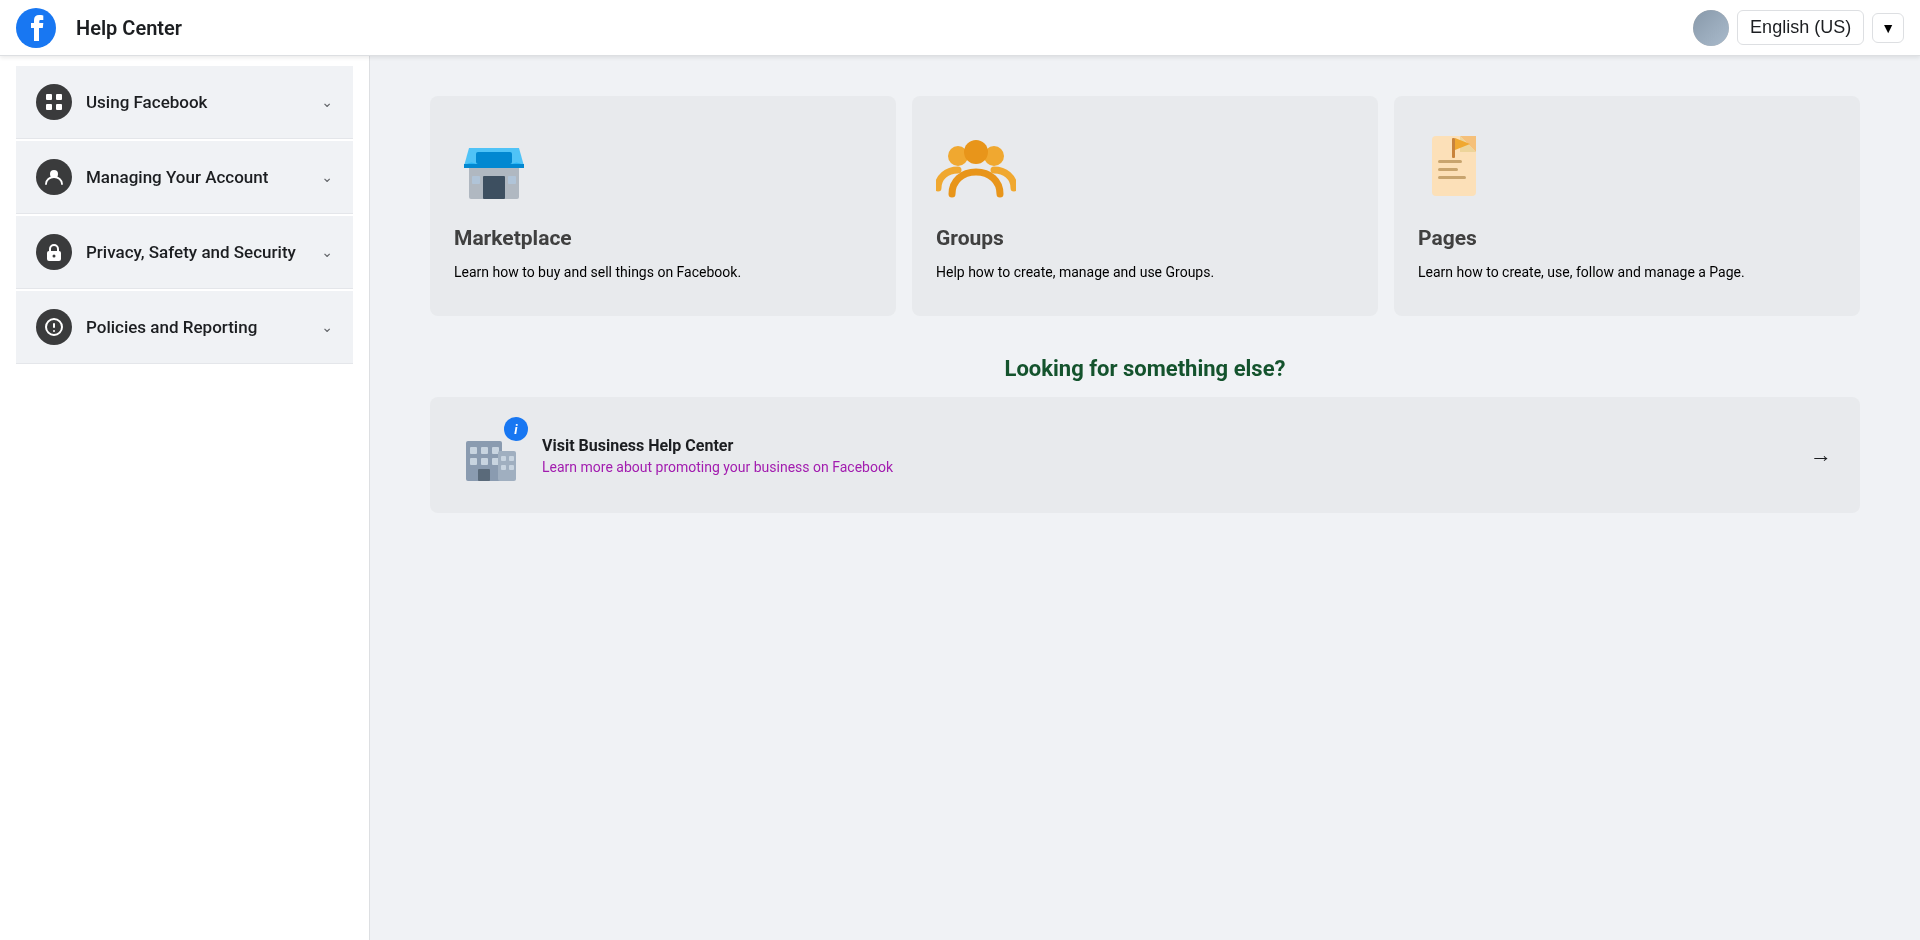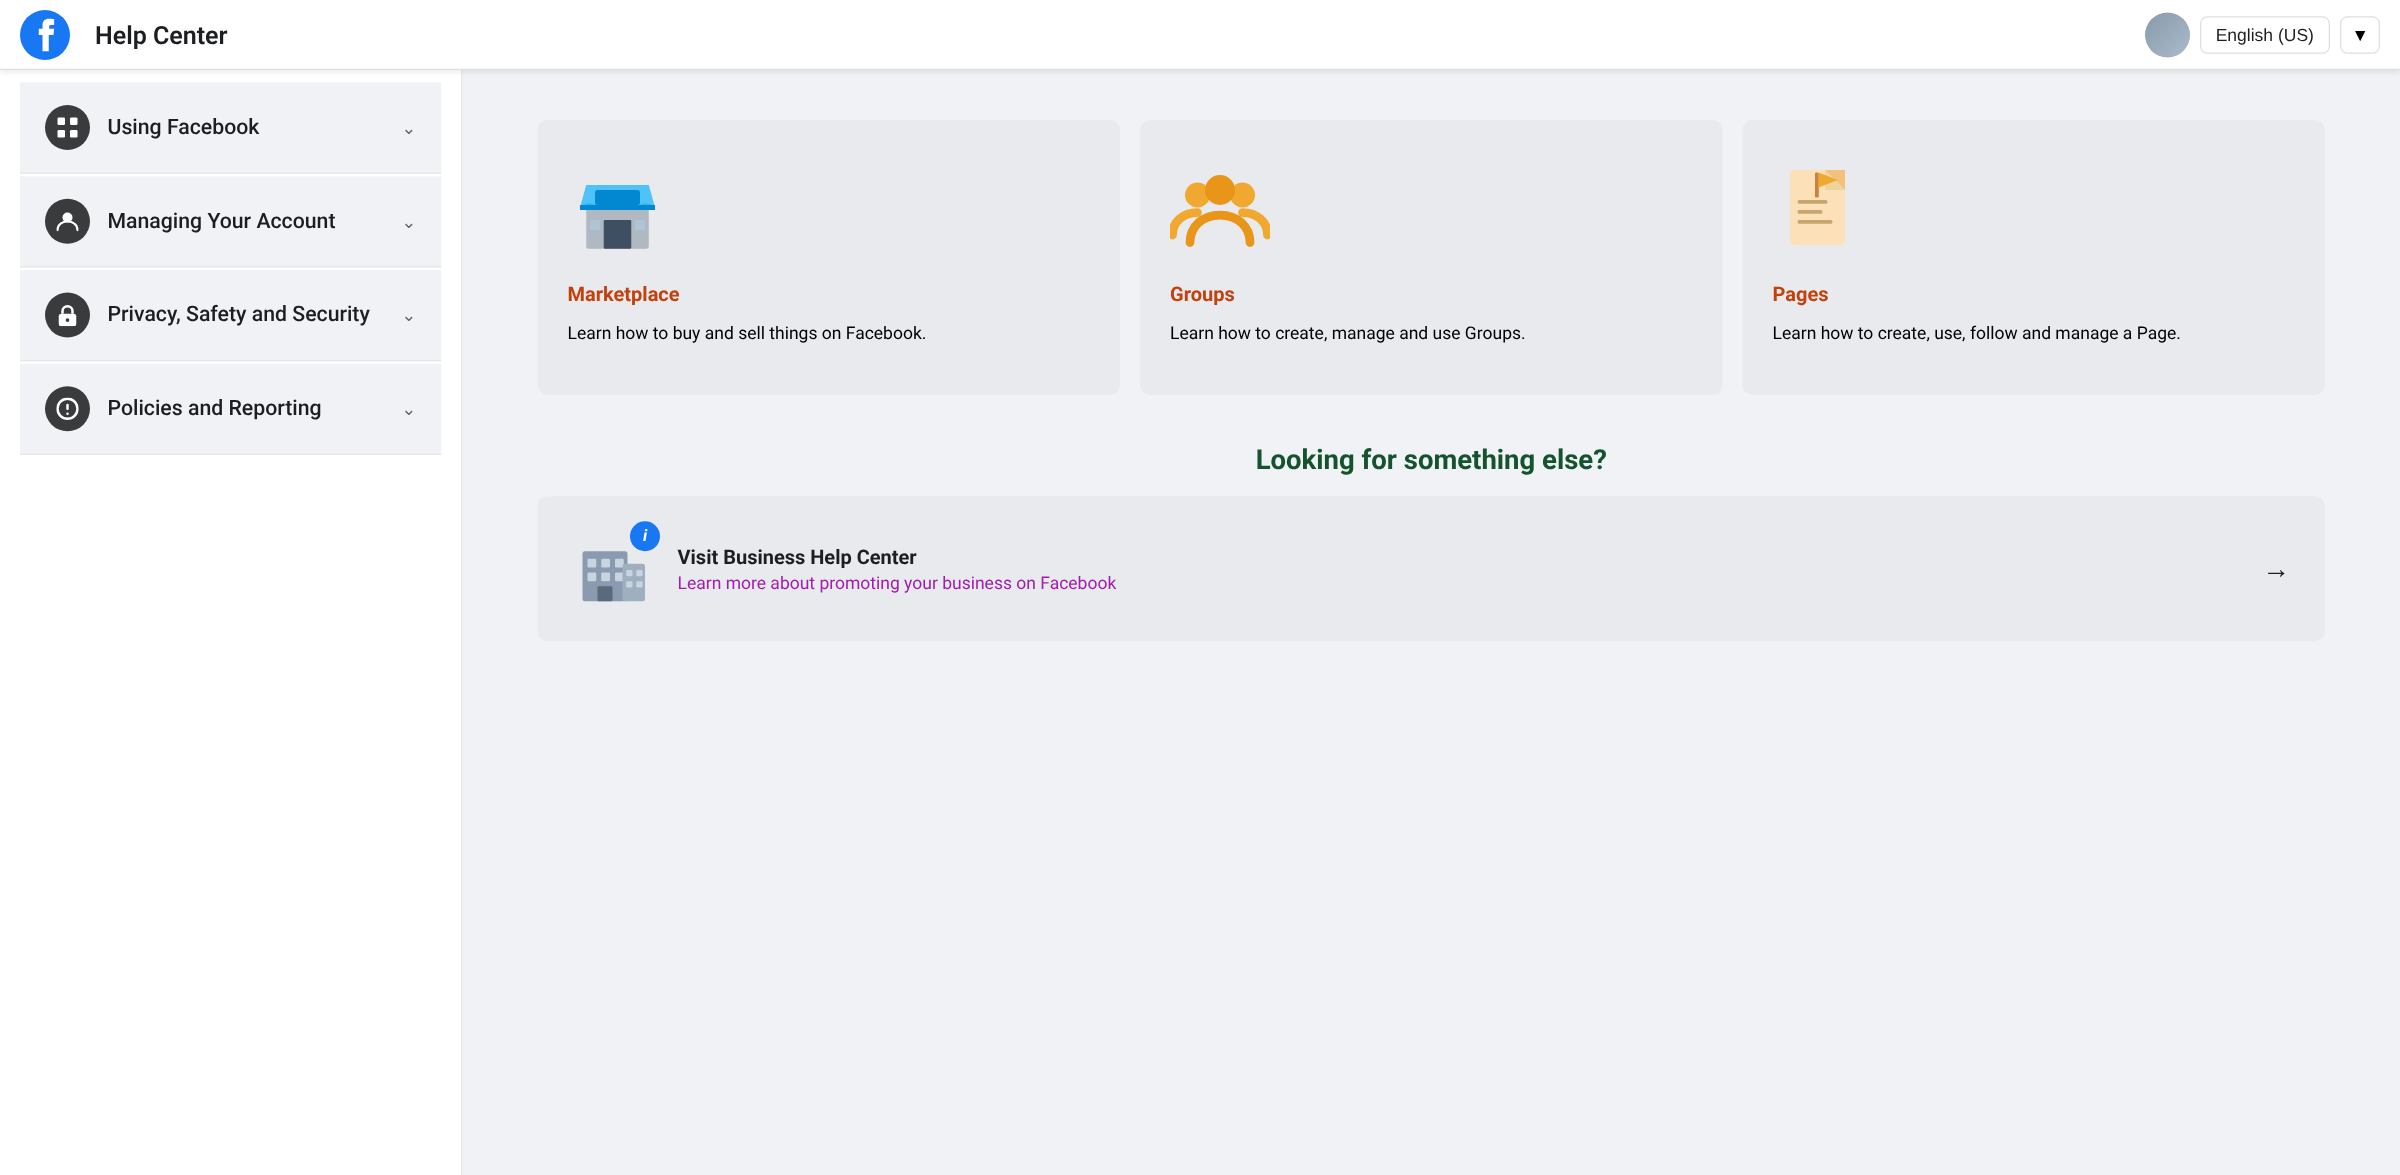--- a/index.html
+++ b/index.html
@@ -52,21 +52,21 @@
       width: 36px;
       height: 36px;
       border-radius: 50%;
       background: linear-gradient(135deg, #8899aa, #aabbcc);
     }
     .lang-btn {
       border: 1px solid #dddfe2;
       background: #fff;
       border-radius: 6px;
       padding: 6px 12px;
-      font-size: 14px;
+      font-size: 18px;
       font-weight: 500;
       cursor: pointer;
       color: #1c1e21;
     }
     .dropdown-arrow-btn {
       border: 1px solid #dddfe2;
       background: #fff;
       border-radius: 6px;
       padding: 6px 8px;
       cursor: pointer;
@@ -149,23 +149,23 @@
       display: flex;
       flex-direction: column;
       gap: 12px;
     }
     .card-icon {
       width: 80px;
       height: 80px;
       margin-bottom: 8px;
     }
     .card-title {
-      font-size: 16px;
+      font-size: 21px;
       font-weight: 700;
-      color: #c2410c;
+      color: #404040;
     }
     .card-desc {
       font-size: 14px;
       color: #000000;
       line-height: 1.5;
     }
 
     
     .section-heading {
       font-size: 22px;
@@ -355,21 +355,21 @@
           <circle cx="22" cy="30" r="10" fill="#f0a830"></circle>
           <path d="M2 62c0-11 9-18 20-18" stroke="#f0a830" stroke-width="7" fill="none" stroke-linecap="round"></path>
 
           <circle cx="58" cy="30" r="10" fill="#f0a830"></circle>
           <path d="M78 62c0-11-9-18-20-18" stroke="#f0a830" stroke-width="7" fill="none" stroke-linecap="round"></path>
 
           <circle cx="40" cy="26" r="12" fill="#e8951a"></circle>
           <path d="M16 68c0-13 10-22 24-22s24 9 24 22" stroke="#e8951a" stroke-width="7" fill="none" stroke-linecap="round"></path>
         </svg>
         <div class="card-title">Groups</div>
-        <div class="card-desc">Learn how to create, manage and use Groups.</div>
+        <div class="card-desc">Help how to create, manage and use Groups.</div>
       </div>
 
       <div class="card">
 
         <svg class="card-icon" viewBox="0 0 80 80" xmlns="http://www.w3.org/2000/svg">
 
           <rect x="14" y="10" width="44" height="60" rx="4" fill="#fce0b8"></rect>
 
           <polygon points="42,10 58,10 58,26" fill="#f5c07a"></polygon>
           <polygon points="42,10 58,26 42,26" fill="#edd49a"></polygon>

